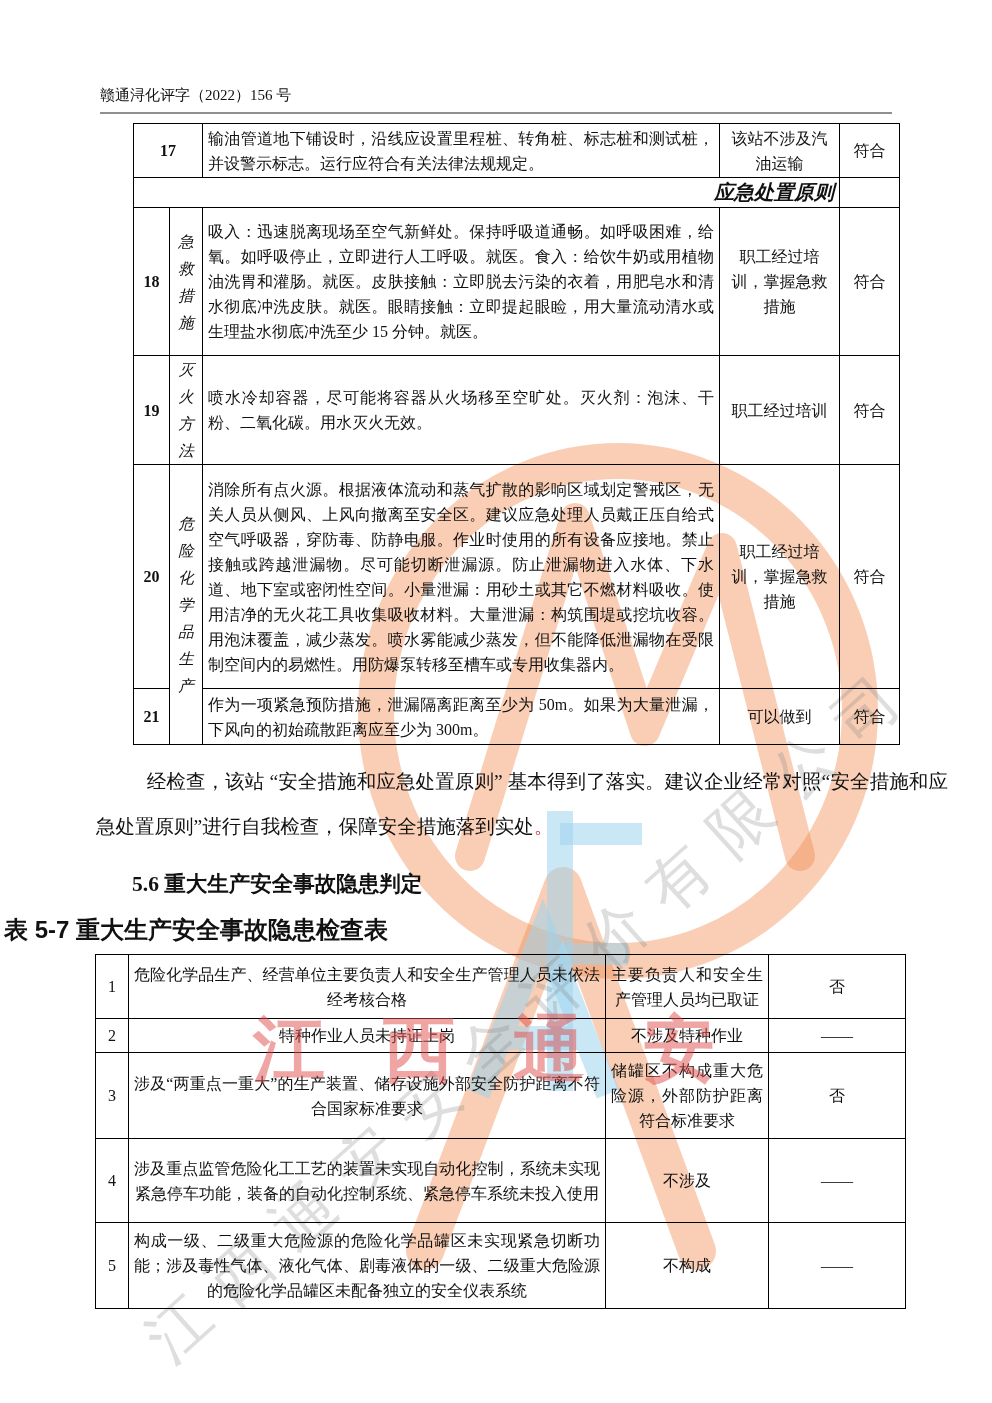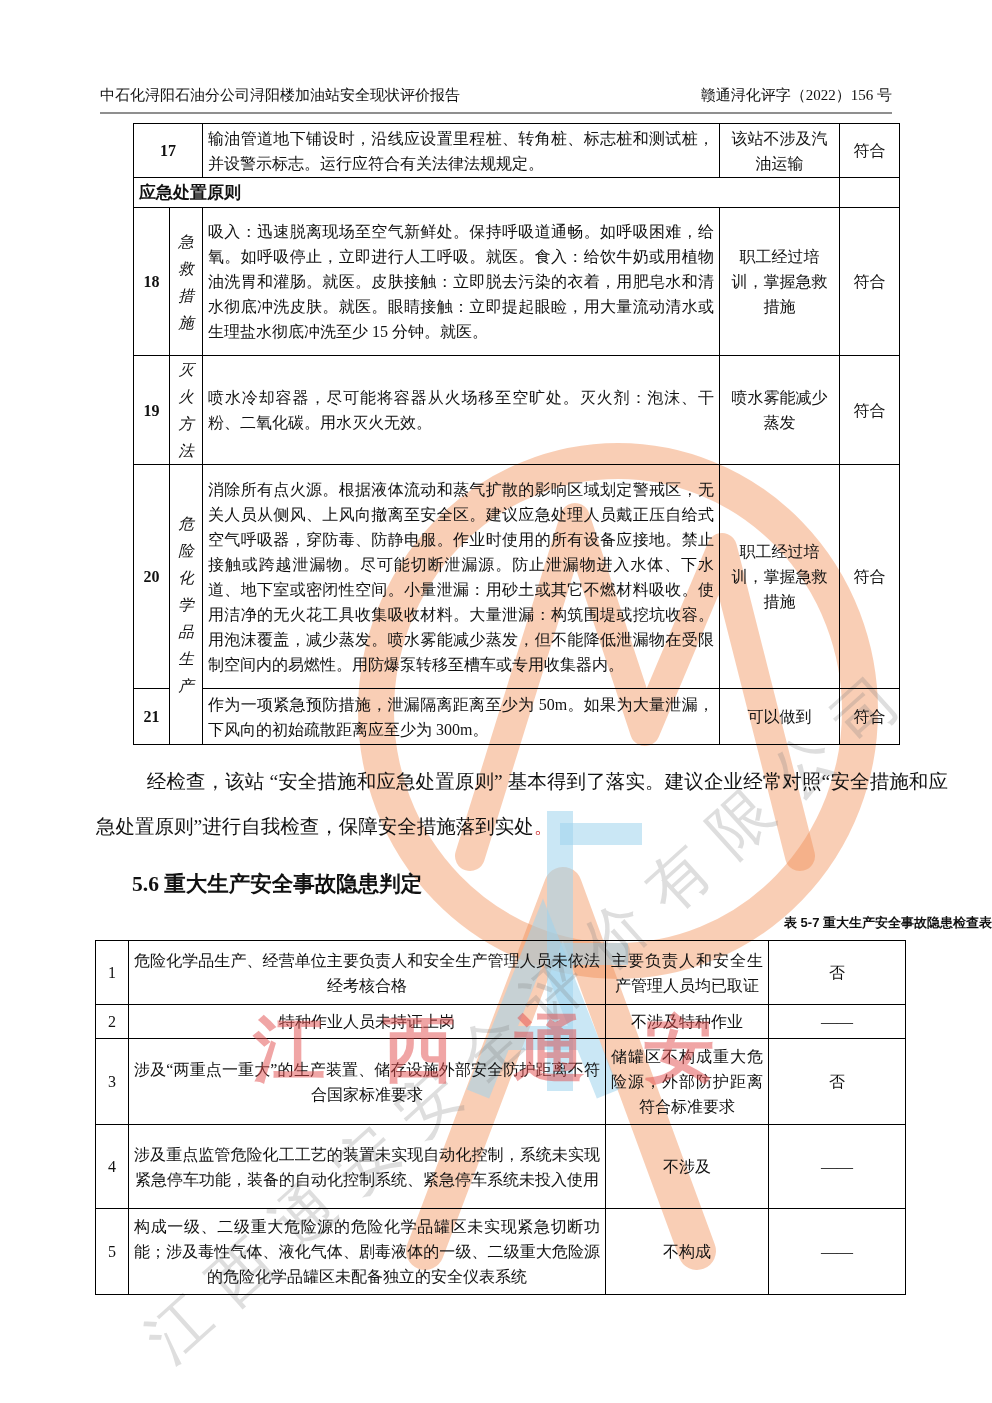--- a/index.html
+++ b/index.html
@@ -30,30 +30,30 @@
   table.doc{border-collapse:collapse;table-layout:fixed;}
   table.doc td,table.doc th{border:1.5px solid #000;vertical-align:middle;
           font-size:16px;line-height:25px;padding:1px 5px;background:transparent;}
   td.c{text-align:center;}
   td.j{text-align:justify;text-justify:inter-character;}
   td.jc{text-align:justify;text-justify:inter-character;text-align-last:center;}
   td.no{font-weight:700;text-align:center;font-family:"Liberation Serif","DejaVu Serif",serif;}
 
   .t1{margin:9px 12px 0 133px;width:766px;border-radius:10px;}
   .t1 td.lbl{padding:0 1px;text-align:center;font-size:15.5px;line-height:27px;font-style:italic;}
-  .t1 .section-cell{font-weight:700;text-align:left;
-        font-family:"Liberation Sans","DejaVu Sans",sans-serif;font-size:17px;}
+  .t1 .section-cell{font-weight:700;text-align:right;
+        font-family:"Liberation Sans","DejaVu Sans",sans-serif;font-size:20px;font-style:italic;}
 
   .para{margin:14px 44px 0 96px;font-size:19.5px;line-height:45px;
         text-indent:2.6em;text-align:justify;}
   .para .red{color:#cc2a2a;}
 
   .sec-heading{margin:20px 0 16px 132px;font-size:21.5px;font-weight:700;
         font-family:"Liberation Serif","DejaVu Serif",serif;}
-  .tbl-caption{margin:14px 0 8px 15px;text-align:right;font-weight:700;font-size:13px;
+  .tbl-caption{margin:14px 0 8px 4px;text-align:left;font-weight:700;font-size:24px;
         font-family:"Liberation Sans","DejaVu Sans",sans-serif;}
 
   .t2{margin:0 0 0 95px;width:810px;}
   .t2 th{background:#e9e9e9;font-weight:700;font-size:16px;
         font-family:"Liberation Sans","DejaVu Sans",sans-serif;line-height:27px;}
   .t2 td{font-size:15.5px;line-height:26px;}
 
   .pageno{position:absolute;left:0;top:1292px;width:100%;text-align:center;
         font-size:10px;z-index:1;margin-top:45px;}
 </style>
@@ -73,21 +73,20 @@
       <path d="M560,748 L642,748 M560,868 L628,868" stroke-width="22"></path>
       <path d="M478,1008 L543,845 L608,1008 M505,952 L585,952" stroke-width="24"></path>
     </g>
   </svg>
   <div class="wm-gray">江西通安安全评价有限公司</div>
   <div class="wm-red">江西通安</div>
 
   <div class="content">
 
     <div class="header">
-      <span>中石化浔阳石油分公司浔阳楼加油站安全现状评价报告</span>
       <span>赣通浔化评字（2022）156 号</span>
     </div>
 
     <table class="doc t1">
       <colgroup>
         <col style="width:36px">
           <col style="width:33px">
           <col style="width:517px">
         <col style="width:120px">
           <col style="width:60px">
@@ -107,21 +106,21 @@
         <td class="no">18</td>
         <td class="lbl">急救措施</td>
         <td class="j">吸入：迅速脱离现场至空气新鲜处。保持呼吸道通畅。如呼吸困难，给氧。如呼吸停止，立即进行人工呼吸。就医。食入：给饮牛奶或用植物油洗胃和灌肠。就医。皮肤接触：立即脱去污染的衣着，用肥皂水和清水彻底冲洗皮肤。就医。眼睛接触：立即提起眼睑，用大量流动清水或生理盐水彻底冲洗至少 15 分钟。就医。</td>
         <td class="c">职工经过培训，掌握急救措施</td>
         <td class="c">符合</td>
       </tr>
       <tr style="height:55px">
         <td class="no">19</td>
         <td class="lbl">灭火方法</td>
         <td class="j">喷水冷却容器，尽可能将容器从火场移至空旷处。灭火剂：泡沫、干粉、二氧化碳。用水灭火无效。</td>
-        <td class="c">喷水雾能减少蒸发</td>
+        <td class="c">职工经过培训</td>
         <td class="c">符合</td>
       </tr>
       <tr style="height:224px">
         <td class="no">20</td>
         <td class="lbl" rowspan="2">危险化学品生产</td>
         <td class="j">消除所有点火源。根据液体流动和蒸气扩散的影响区域划定警戒区，无关人员从侧风、上风向撤离至安全区。建议应急处理人员戴正压自给式空气呼吸器，穿防毒、防静电服。作业时使用的所有设备应接地。禁止接触或跨越泄漏物。尽可能切断泄漏源。防止泄漏物进入水体、下水道、地下室或密闭性空间。小量泄漏：用砂土或其它不燃材料吸收。使用洁净的无火花工具收集吸收材料。大量泄漏：构筑围堤或挖坑收容。用泡沫覆盖，减少蒸发。喷水雾能减少蒸发，但不能降低泄漏物在受限制空间内的易燃性。用防爆泵转移至槽车或专用收集器内。</td>
         <td class="c">职工经过培训，掌握急救措施</td>
         <td class="c">符合</td>
       </tr>
       <tr style="height:56px">

